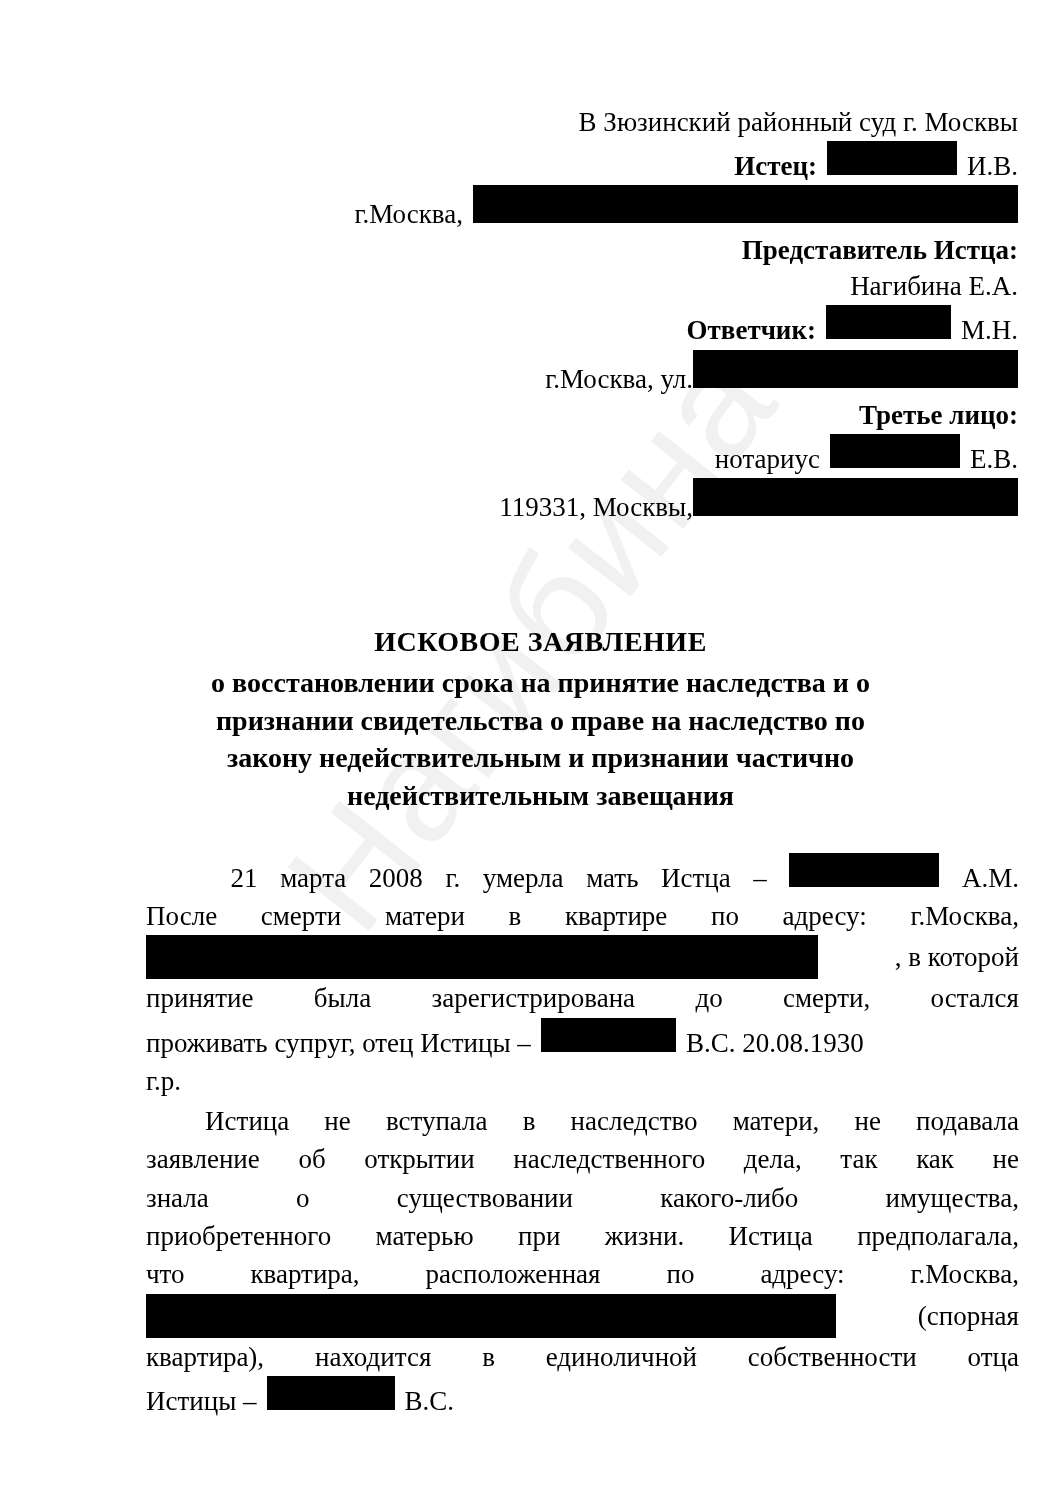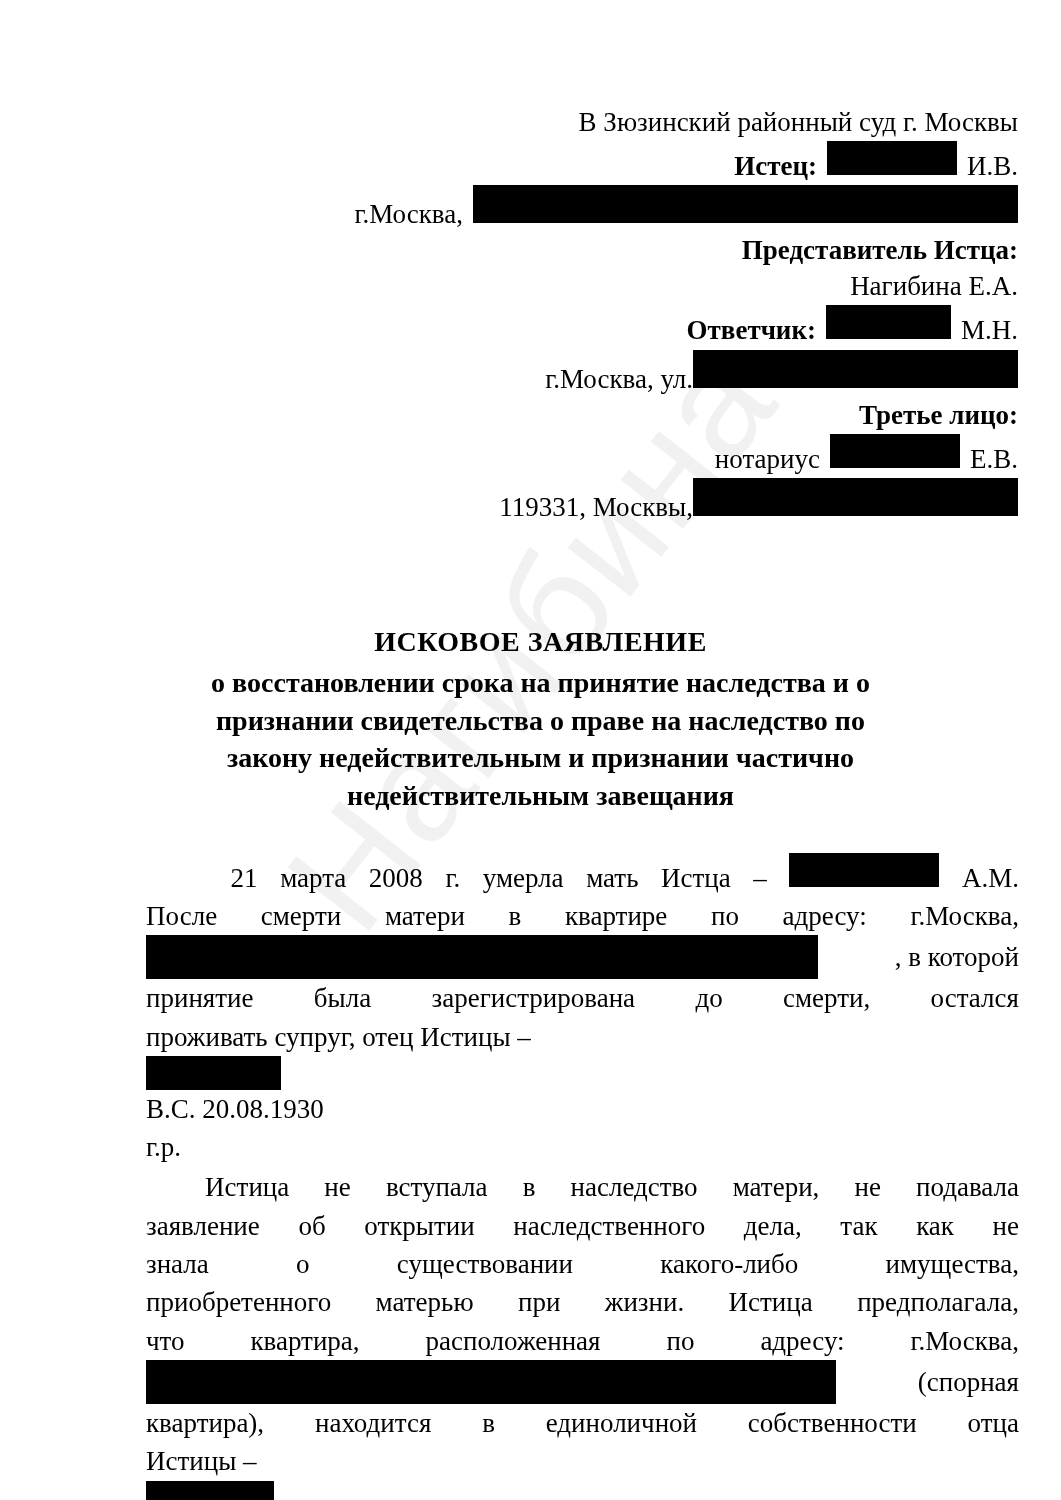--- a/index.html
+++ b/index.html
@@ -105,21 +105,21 @@
   .para { margin: 0 0 0 0; }
   .para + .para { margin-top: 2px; }
 
   
   .jline {
     display: flex;
     justify-content: space-between;
     align-items: baseline;
     white-space: nowrap;
   }
-  .jline.last { justify-content: flex-start; flex-direction: column; }
+  .jline.last { justify-content: flex-start; }
   .jline .w { display: inline-block; }
   .indent { display: inline-block; width: 62px; }
   .indent-sm { display: inline-block; width: 24px; }
   .rowbar {
     display: flex;
     align-items: center;
     justify-content: space-between;
   }
 </style>
 </head>

